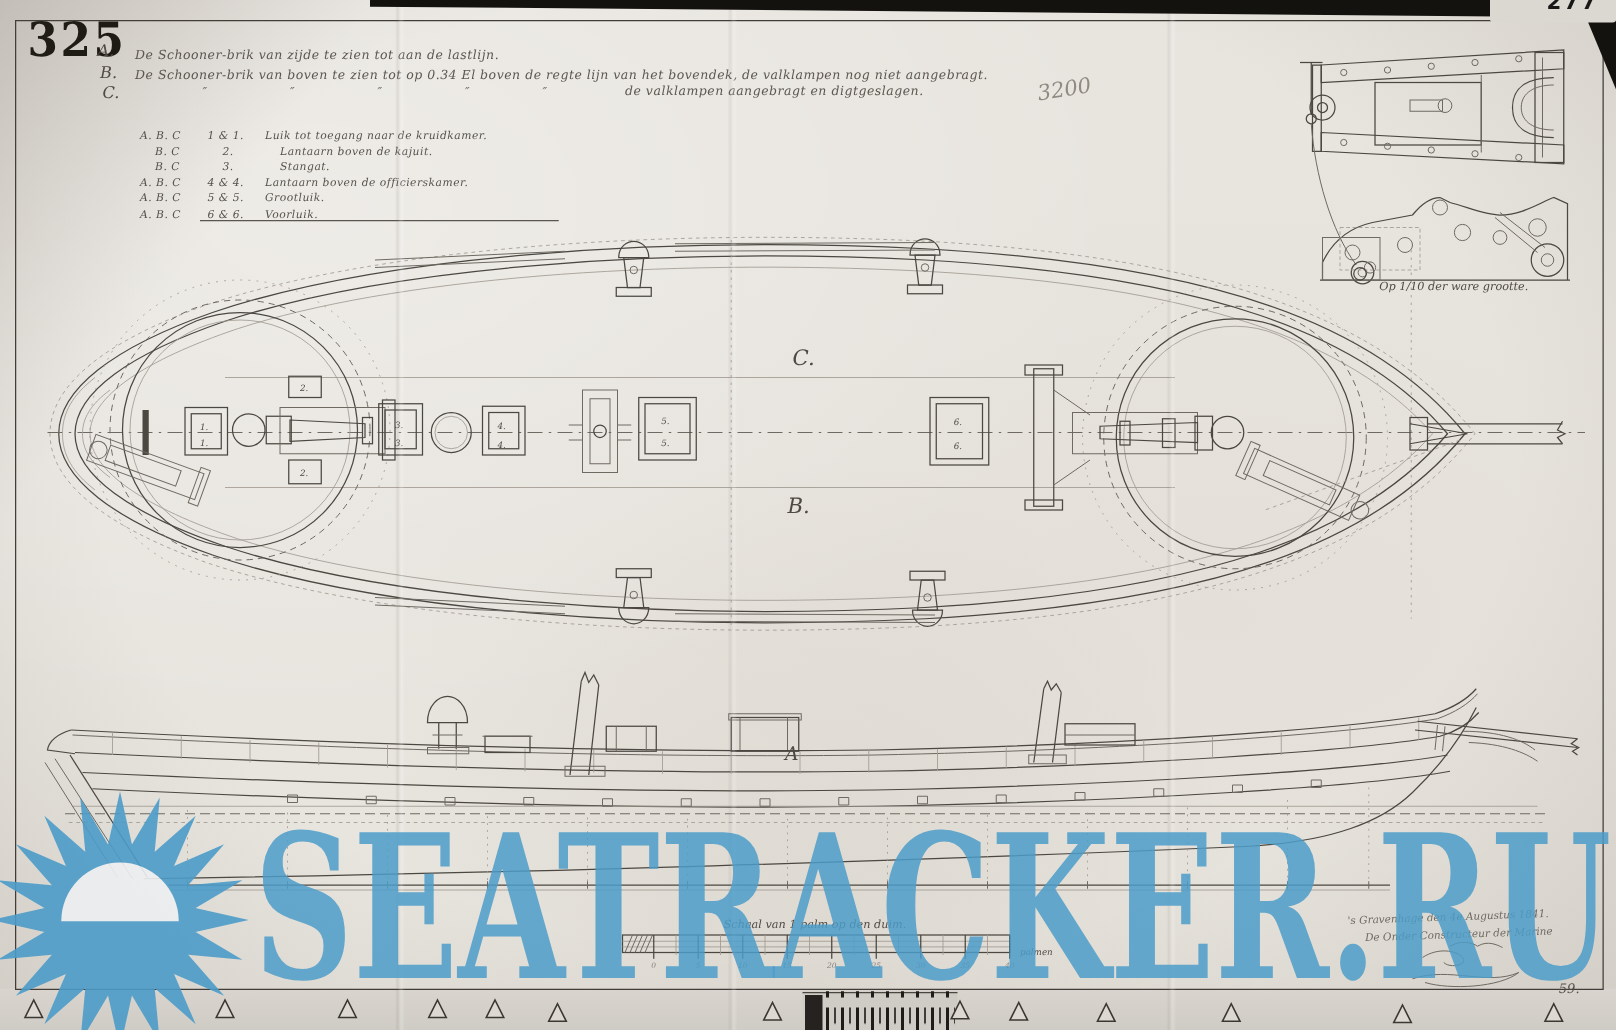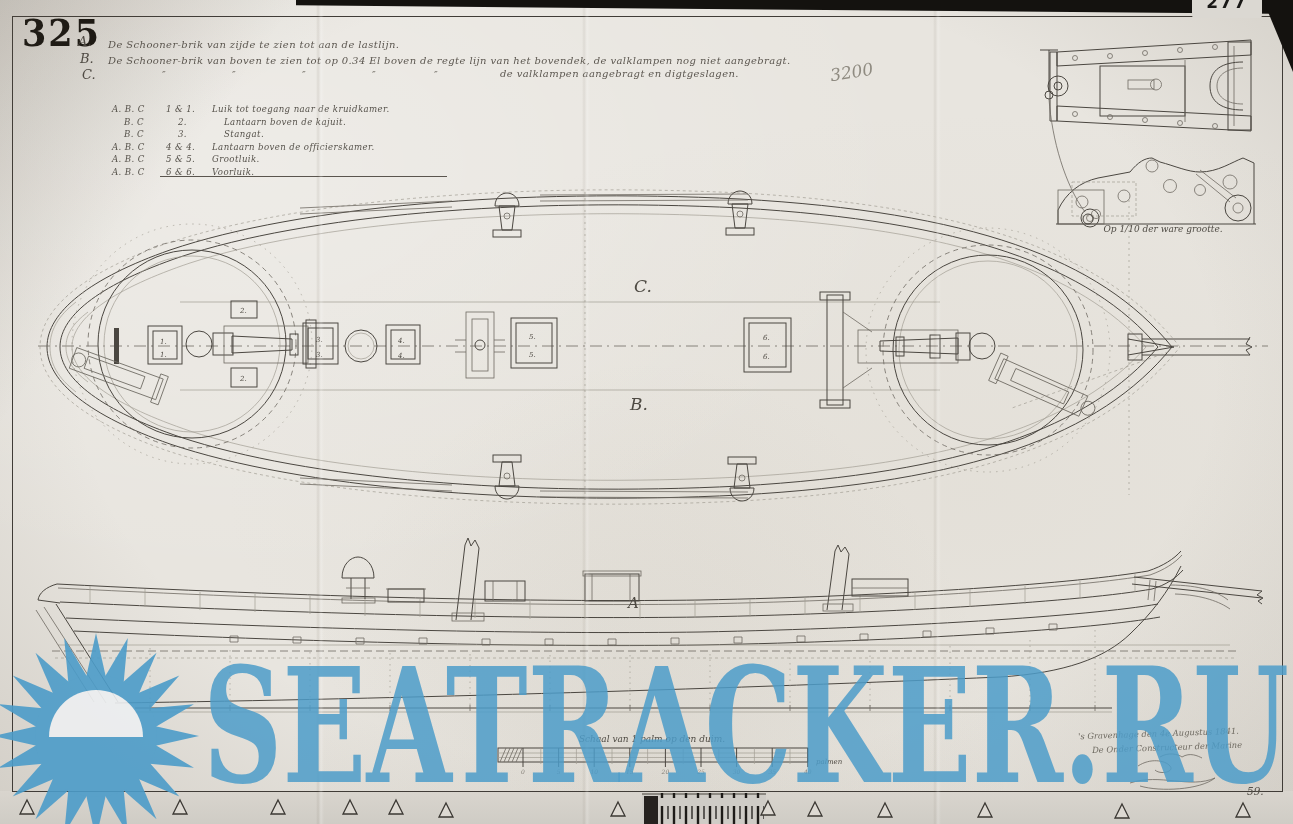--- a/index.html
+++ b/index.html
@@ -19,21 +19,21 @@
     linear-gradient(90deg, transparent 316px, rgba(110,100,85,.12) 318px, rgba(255,255,255,.22) 321px, transparent 324px),
     linear-gradient(90deg, transparent 582px, rgba(110,100,85,.10) 584px, rgba(255,255,255,.20) 587px, transparent 590px),
     linear-gradient(90deg, transparent 933px, rgba(110,100,85,.10) 935px, rgba(255,255,255,.20) 938px, transparent 941px),
     linear-gradient(125deg, rgba(85,76,62,.18), rgba(85,76,62,0) 16%);}
   #frame{left:12px;top:16px;width:1269px;height:774px;border:1.6px solid #403c37;}
   #top-strip{left:296px;top:0;width:997px;height:14px;background:#14120f;
     clip-path:polygon(0 0,100% 0,100% 100%,0 38%);}
   #corner-tr{right:0;top:0;width:34px;height:72px;background:#14120f;
     clip-path:polygon(100% 0,100% 100%,12% 0);}
   #tab-277{left:1192px;top:0;width:70px;height:18px;background:#dbd8d2;
-    border-radius:0 0 3px 3px;overflow:hidden;text-align:center;}
+    border-radius:0 0 3px 3px;overflow:hidden;text-align:center;padding-left:31px;}
   #tab-277 span{display:block;margin-top:-8px;font-weight:bold;font-size:17px;color:#191816;
     letter-spacing:2px;font-family:"DejaVu Sans", sans-serif;}
   
   .hw{font-style:italic;color:#56524b;letter-spacing:.4px;}
   #stamp-325{left:22px;top:12px;font-weight:bold;font-size:35px;color:#17140f;
     letter-spacing:2px;transform:scaleY(1.08);}
   .tl-label{font-style:italic;font-size:13px;color:#4e4a44;}
   .tl-text{font-style:italic;font-size:10px;color:#5c5750;}
   .ditto{font-style:italic;font-size:10px;color:#6e6a62;}
   #legend{left:112px;top:103px;width:360px;font-size:8.6px;}

